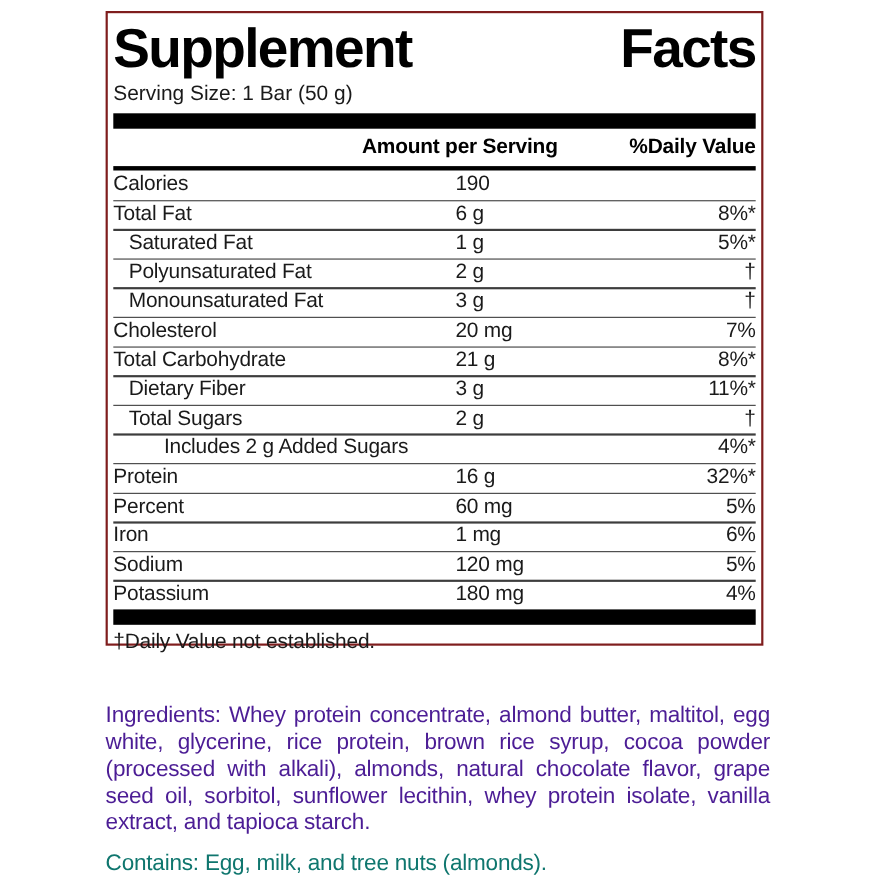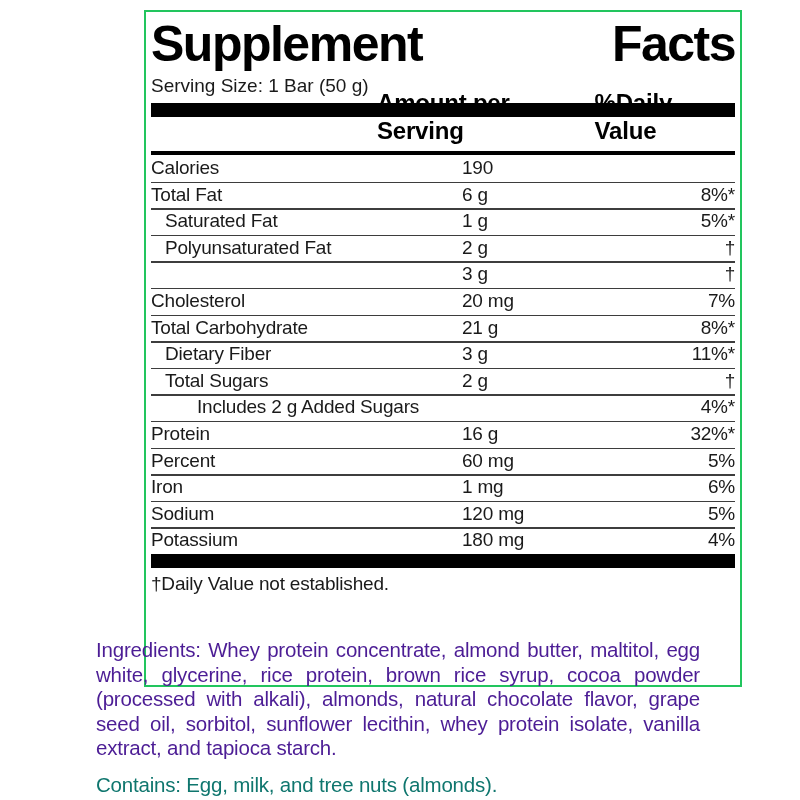--- a/index.html
+++ b/index.html
@@ -1,38 +1,38 @@
 <!DOCTYPE html>
 <html><head>
 <meta charset="utf-8">
 <style>
   * { margin:0; padding:0; box-sizing:border-box; }
   html,body { width:800px; height:800px; background:#ffffff; overflow:hidden; }
   body { font-family:"Liberation Sans", sans-serif; color:#1a1a1a; position:relative; }
 
   .label-box {
-    position:absolute; left:96px; top:10px; width:598px; height:677px;
-    border:2px solid #22c55e; background:#fff; padding:0 5px;margin-left:48px;
+    position:absolute; left:96px; top:10px; width:598px; height:577px;
+    border:2px solid #7f1d1d; background:#fff; padding:0 5px;
   }
 
   .title-row {
     display:flex; justify-content:space-between; align-items:baseline;
     margin-top:4px; height:56px;
     font-weight:bold; font-size:50px; letter-spacing:-1.5px; color:#000;
     line-height:56px; white-space:nowrap;
   }
   .serving { font-size:19px; height:26px; line-height:26px; margin-top:1px; color:#1a1a1a; }
 
   .bar-thick { height:14px; background:#000; }
   .bar-top { margin-top:4px; }
   .bar-medium { height:4px; background:#000; }
 
   .header-row {
     height:34px; display:flex; align-items:flex-end; padding-bottom:6px;
-    font-weight:bold; font-size:24px; color:#000; letter-spacing:-0.2px;
+    font-weight:bold; font-size:19px; color:#000; letter-spacing:-0.2px;
   }
   .header-amount { margin-left:226px; }
   .header-dv { margin-left:auto; }
 
   .rows-container { }
   .row {
     position:relative; height:26.6px; line-height:26.6px;
     display:flex; font-size:19px; letter-spacing:-0.2px; color:#1a1a1a;
   }
   .row + .row::before {
@@ -88,20 +88,21 @@
         <span class="cell-name">Saturated Fat</span>
         <span class="cell-amount">1 g</span>
         <span class="cell-dv">5%*</span>
       </div>
       <div class="row indent1">
         <span class="cell-name">Polyunsaturated Fat</span>
         <span class="cell-amount">2 g</span>
         <span class="cell-dv">†</span>
       </div>
       <div class="row indent1">
+        <span class="cell-name">Monounsaturated Fat</span>
         <span class="cell-amount">3 g</span>
         <span class="cell-dv">†</span>
       </div>
       <div class="row">
         <span class="cell-name">Cholesterol</span>
         <span class="cell-amount">20 mg</span>
         <span class="cell-dv">7%</span>
       </div>
       <div class="row">
         <span class="cell-name">Total Carbohydrate</span>

